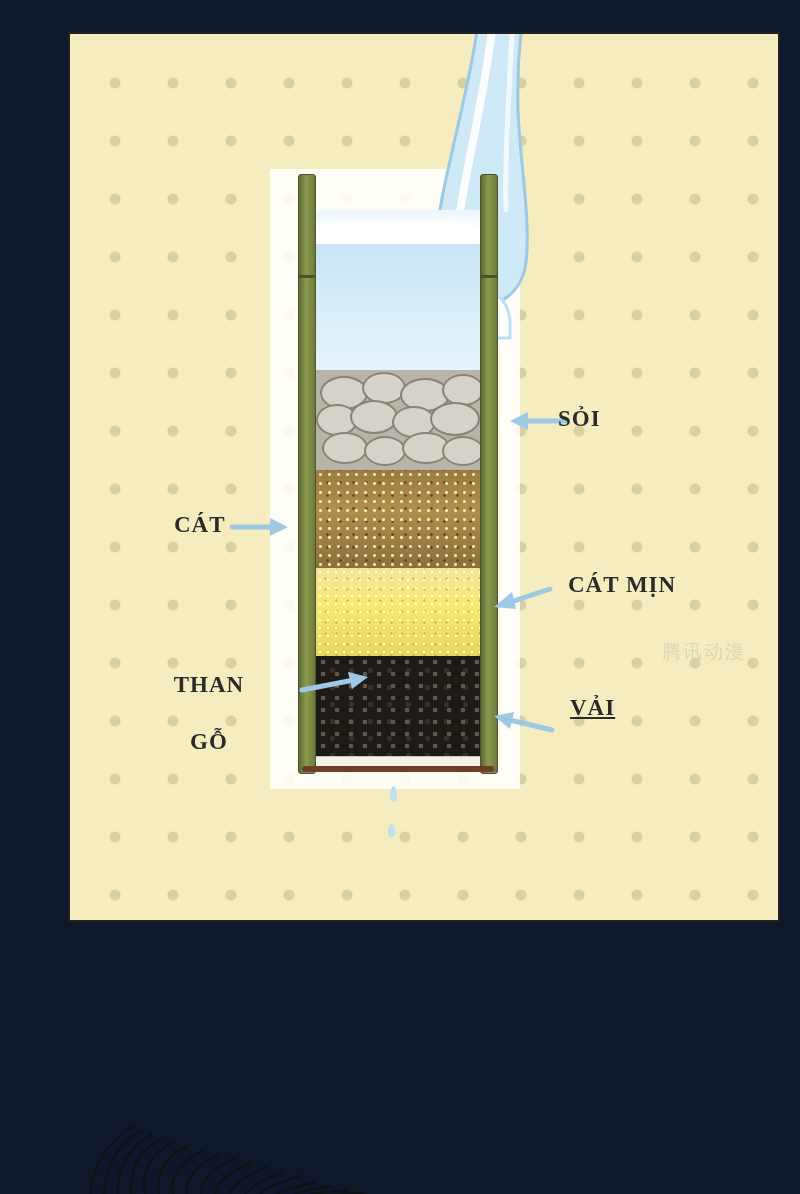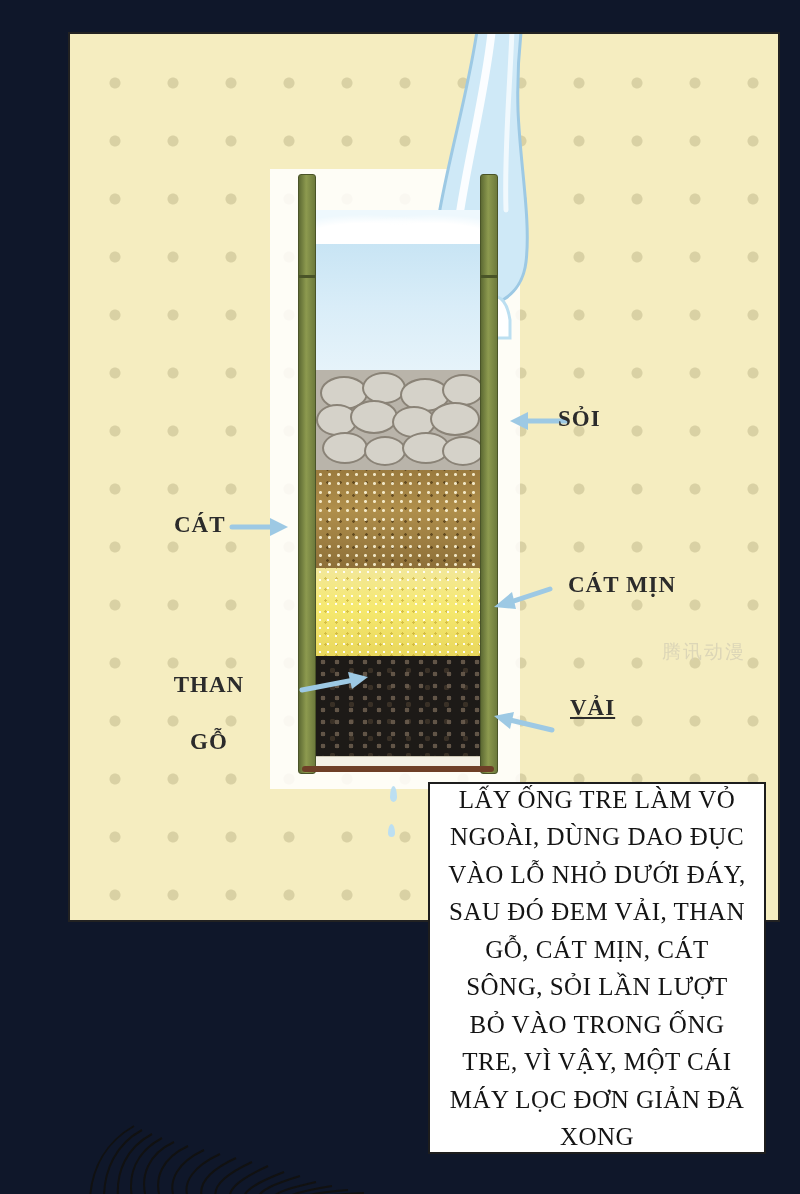--- a/index.html
+++ b/index.html
@@ -341,23 +341,20 @@
 
     <svg class="arrow" style="left:420px; top:672px; width:66px; height:36px;" viewBox="0 0 66 36">
       <path d="M62,24 L20,14" stroke="#9dc9e4" stroke-width="5" stroke-linecap="round" fill="none"></path>
       <path d="M4,10 L24,6 L20,23 Z" fill="#9dc9e4"></path>
     </svg>
     <div class="label" style="left:500px; top:661px;text-decoration:underline;">VẢI</div>
 
     <div class="watermark" style="left:592px; top:605px;">腾讯动漫</div>
   </div>
 
-  <div class="caption">
-    <p>LẤY ỐNG TRE LÀM VỎ NGOÀI, DÙNG DAO ĐỤC VÀO LỖ NHỎ DƯỚI ĐÁY, SAU ĐÓ ĐEM VẢI, THAN GỖ, CÁT MỊN, CÁT SÔNG, SỎI LẦN LƯỢT BỎ VÀO TRONG ỐNG TRE, VÌ VẬY, MỘT CÁI MÁY LỌC ĐƠN GIẢN ĐÃ XONG</p>
-  </div>
 
   <svg class="bottom-art" viewBox="0 0 420 110">
     <g stroke="#111111" stroke-width="2" fill="none">
       <path d="M60,108 C62,78 76,52 104,36"></path>
       <path d="M74,108 C74,80 86,54 112,40"></path>
       <path d="M88,108 C86,82 96,58 122,44"></path>
       <path d="M102,108 C98,84 106,62 132,48"></path>
       <path d="M116,108 C110,86 118,64 144,52"></path>
       <path d="M130,108 C124,88 132,68 158,56"></path>
       <path d="M144,108 C138,90 148,72 174,60"></path>

